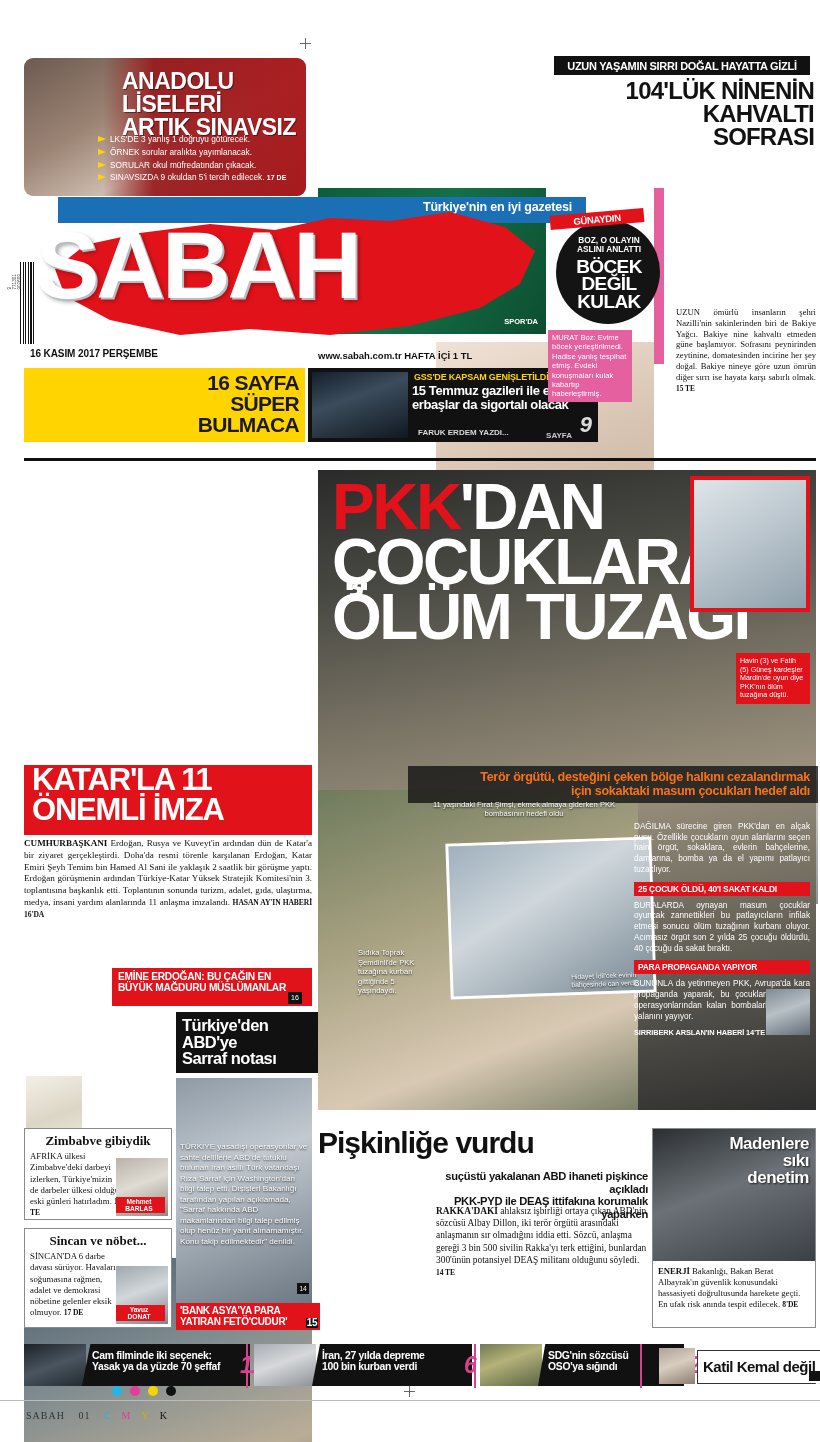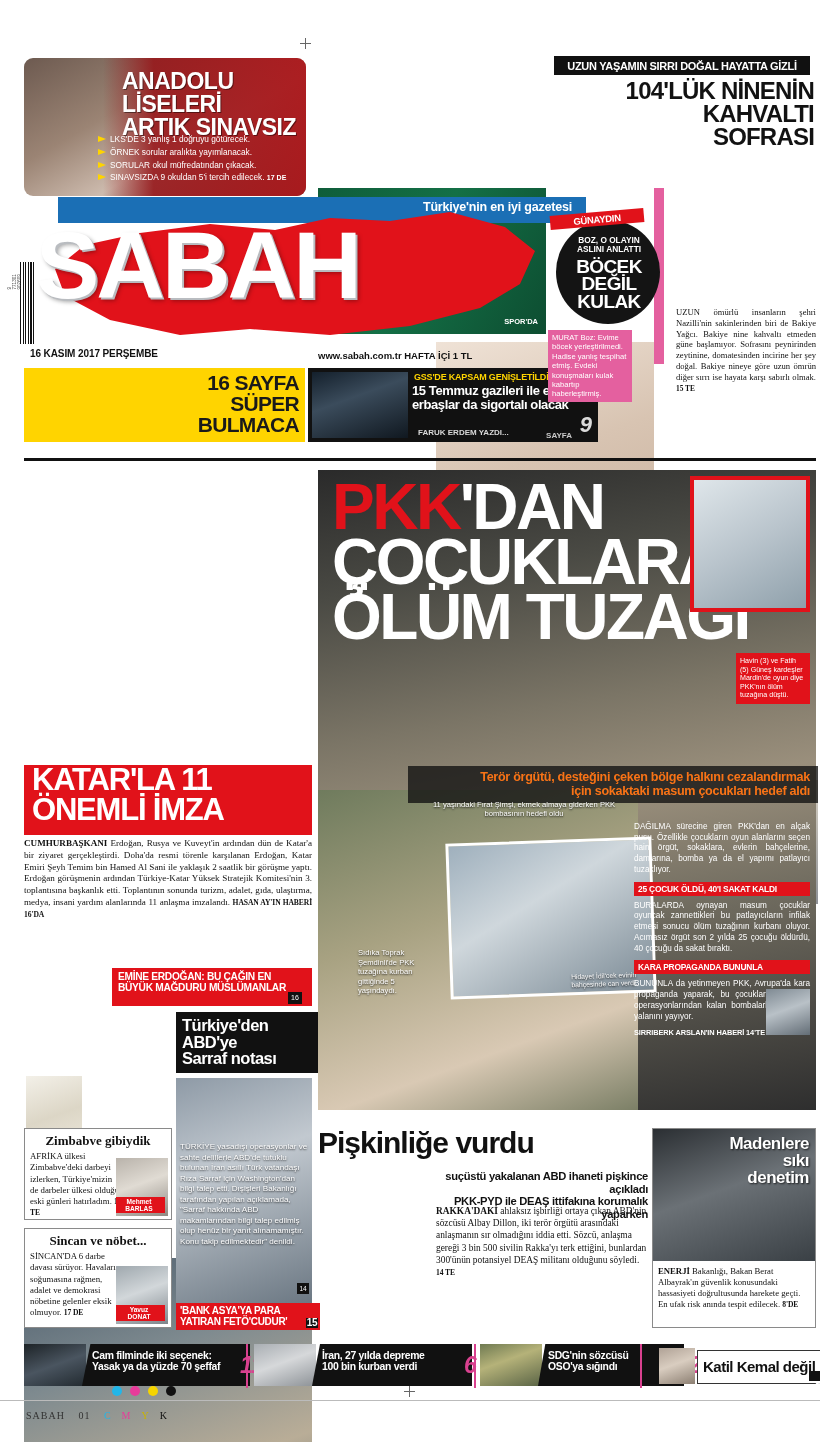--- a/index.html
+++ b/index.html
@@ -400,21 +400,21 @@
     <div id="girlcap">Sıdıka Toprak Şemdinli'de PKK tuzağına kurban gittiğinde 5 yaşındaydı.</div>
 
     <div class="ph ph-fam" id="fampanel">
       <div id="famcap">Hidayet İdil'cek evinin bahçesinde can verdi.</div>
     </div>
 
     <div id="storycol">
       <p>DAĞILMA sürecine giren PKK'dan en alçak pusu. Özellikle çocukların oyun alanlarını seçen hain örgüt, sokaklara, evlerin bahçelerine, damlarına, bomba ya da el yapımı patlayıcı tuzaklıyor.</p>
       <div class="redbar">25 ÇOCUK ÖLDÜ, 40'I SAKAT KALDI</div>
       <p>BURALARDA oynayan masum çocuklar oyuncak zannettikleri bu patlayıcıların infilak etmesi sonucu ölüm tuzağının kurbanı oluyor. Acımasız örgüt son 2 yılda 25 çocuğu öldürdü, 40 çocuğu da sakat bıraktı.</p>
-      <div class="redbar">KARA PROPAGANDA BUNUNLA</div>
+      <div class="redbar">PARA PROPAGANDA YAPIYOR</div>
       <p>BUNUNLA da yetinmeyen PKK, Avrupa'da kara propaganda yaparak, bu çocukların "TSK'nın operasyonlarından kalan bombalarla" öldükleri yalanını yayıyor.</p>
       <div class="byline">SIRRIBERK ARSLAN'IN HABERİ 14'TE</div>
       <div class="ph ph-sirri" id="sirriphoto"></div>
     </div>
   </div>
 
   <div class="abs" id="pishead">
     <div>Pişkinliğe vurdu</div>
   </div>
 

